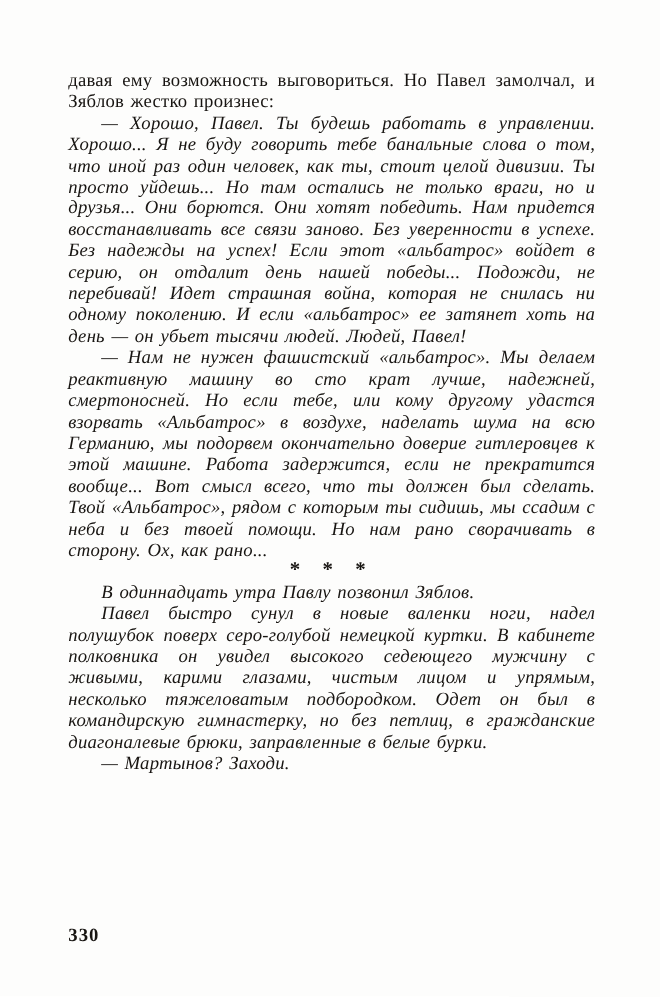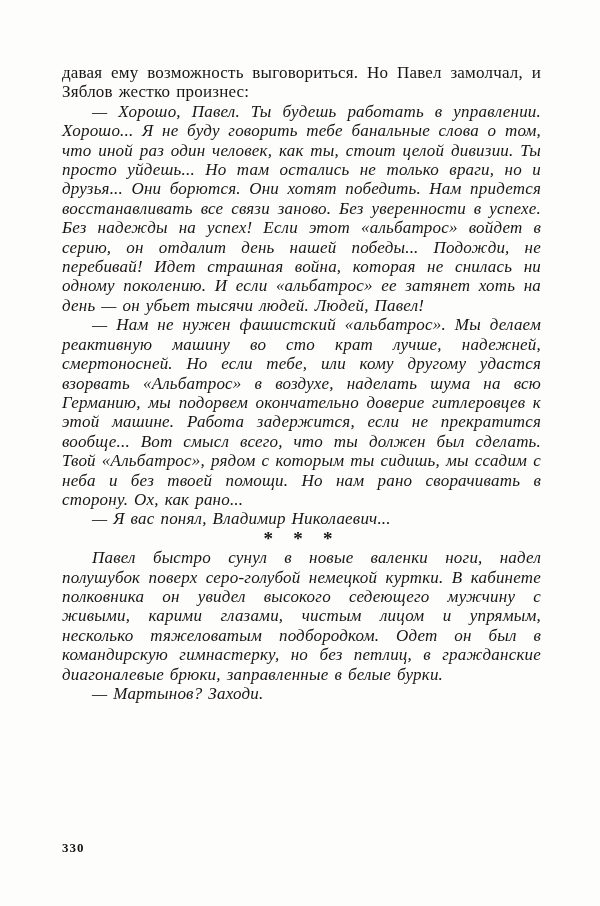--- a/index.html
+++ b/index.html
@@ -44,32 +44,32 @@
     font-size: 19px;
     font-weight: bold;
     letter-spacing: 7px;
     margin: 14px 0 10px 0;
     text-indent: 0 !important;
   }
   .page-number {
     position: absolute;
     left: 62px;
     top: 840px;
-    font-size: 13px;
+    font-size: 17px;
     font-weight: 700;
     letter-spacing: 1px;
   }
 </style>
 </head>
 <body>
 
 <div class="book-page">
   <div class="text-block">
     <p>давая ему возможность выговориться. Но Павел замолчал, и Зяблов жестко произнес:</p>
     <p class="indent">— Хорошо, Павел. Ты будешь работать в управлении. Хорошо... Я не буду говорить тебе банальные слова о том, что иной раз один человек, как ты, стоит целой дивизии. Ты просто уйдешь... Но там остались не только враги, но и друзья... Они борются. Они хотят победить. Нам придется восстанавливать все связи заново. Без уверенности в успехе. Без надежды на успех! Если этот «альбатрос» войдет в серию, он отдалит день нашей победы... Подожди, не перебивай! Идет страшная война, которая не снилась ни одному поколению. И если «альбатрос» ее затянет хоть на день — он убьет тысячи людей. Людей, Павел!</p>
     <p class="indent">— Нам не нужен фашистский «альбатрос». Мы делаем реактивную машину во сто крат лучше, надежней, смертоносней. Но если тебе, или кому другому удастся взорвать «Альбатрос» в воздухе, наделать шума на всю Германию, мы подорвем окончательно доверие гитлеровцев к этой машине. Работа задержится, если не прекратится вообще... Вот смысл всего, что ты должен был сделать. Твой «Альбатрос», рядом с которым ты сидишь, мы ссадим с неба и без твоей помощи. Но нам рано сворачивать в сторону. Ох, как рано...</p>
-    <p class="indent">— Я вас понял, Владимир Николаевич...</p>
     <p class="separator">* * *</p>
+    <p class="indent">В одиннадцать утра Павлу позвонил Зяблов.</p>
     <p class="indent">Павел быстро сунул в новые валенки ноги, надел полушубок поверх серо-голубой немецкой куртки. В кабинете полковника он увидел высокого седеющего мужчину с живыми, карими глазами, чистым лицом и упрямым, несколько тяжеловатым подбородком. Одет он был в командирскую гимнастерку, но без петлиц, в гражданские диагоналевые брюки, заправленные в белые бурки.</p>
     <p class="indent">— Мартынов? Заходи.</p>
   </div>
   <div class="page-number">330</div>
 </div>
 
 </body></html>

